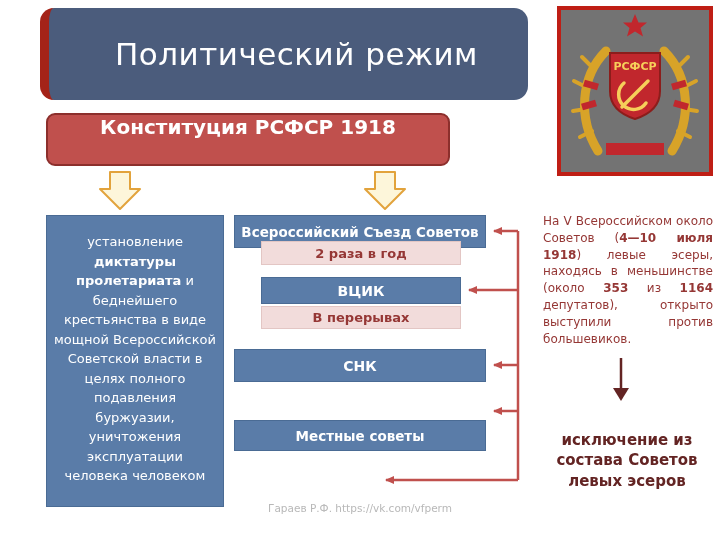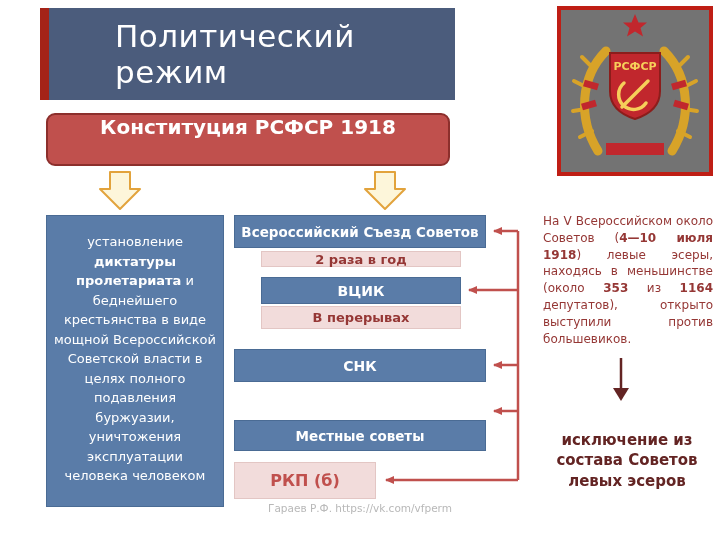--- a/index.html
+++ b/index.html
@@ -4,24 +4,24 @@
 <style>
   html,body{margin:0;padding:0;background:#fff;}
   .slide{
     position:relative;width:720px;height:540px;background:#fff;overflow:hidden;
     font-family:"DejaVu Sans", sans-serif;
   }
   .abs{position:absolute;box-sizing:border-box;}
 
   
   .title-box{
-    left:40px;top:8px;width:415px;height:92px;
+    left:40px;top:8px;width:488px;height:92px;
     background:var(--title-bg,#4b5c7c);
     border-left:9px solid var(--accent-red,#a42318);
-    display:flex;align-items:center;
+    display:flex;align-items:center;border-radius:14px;
   }
   .title-text{color:#fff;font-size:31px;letter-spacing:.5px;padding-left:66px;}
 
   
   .emblem-box{
     left:557px;top:6px;width:156px;height:170px;background:#737373;
     border:4px solid var(--emblem-border,#bf1e15);
     display:flex;align-items:center;justify-content:center;
   }
   .em-red{fill:var(--emblem-red,#c1272d);}
@@ -130,37 +130,34 @@
   </svg>
   <svg class="yarrow" style="left:363px" viewBox="0 0 44 40">
     <polygon points="12,1 32,1 32,18 42,18 22,38 2,18 12,18"></polygon>
   </svg>
 
   <div class="abs left-box"><span>установление </span><span class="b">диктатуры пролетариата</span><span> и беднейшего крестьянства в виде мощной Всероссийской Советской власти в целях полного подавления буржуазии, уничтожения эксплуатации человека человеком</span></div>
 
   <div class="abs mbox blue" style="left:234px;top:215px;width:252px;height:33px;font-size:13.5px">
       <span>Всероссийский Съезд Советов</span>
     </div>
-  <div class="abs mbox light" style="left:261px;top:251px;width:200px;height:16px">
+  <div class="abs mbox light" style="left:261px;top:241px;width:200px;height:24px">
       <span>2 раза в год</span>
     </div>
   <div class="abs mbox blue" style="left:261px;top:277px;width:200px;height:27px">
       <span>ВЦИК</span>
     </div>
   <div class="abs mbox light" style="left:261px;top:306px;width:200px;height:23px">
       <span>В перерывах</span>
     </div>
   <div class="abs mbox blue" style="left:234px;top:349px;width:252px;height:33px">
       <span>СНК</span>
     </div>
   <div class="abs mbox blue" style="left:234px;top:420px;width:252px;height:31px;font-size:13.5px">
       <span>Местные советы</span>
-    </div>
-  <div class="abs mbox rkp" style="left:234px;top:462px;width:142px;height:37px">
-      <span>РКП (б)</span>
     </div>
 
   <svg class="abs connector" viewBox="0 0 158 268">
     <defs>
       <marker id="arrowL" markerWidth="12" markerHeight="12" refX="8" refY="4" orient="auto" markerUnits="userSpaceOnUse">
         <path d="M0,0 L9,4 L0,8 z" class="red-fill"></path>
       </marker>
     </defs>
     <line class="conn" x1="148" y1="13" x2="148" y2="262"></line>
     <line class="conn" x1="148" y1="13" x2="124" y2="13" marker-end="url(#arrowL)"></line>

